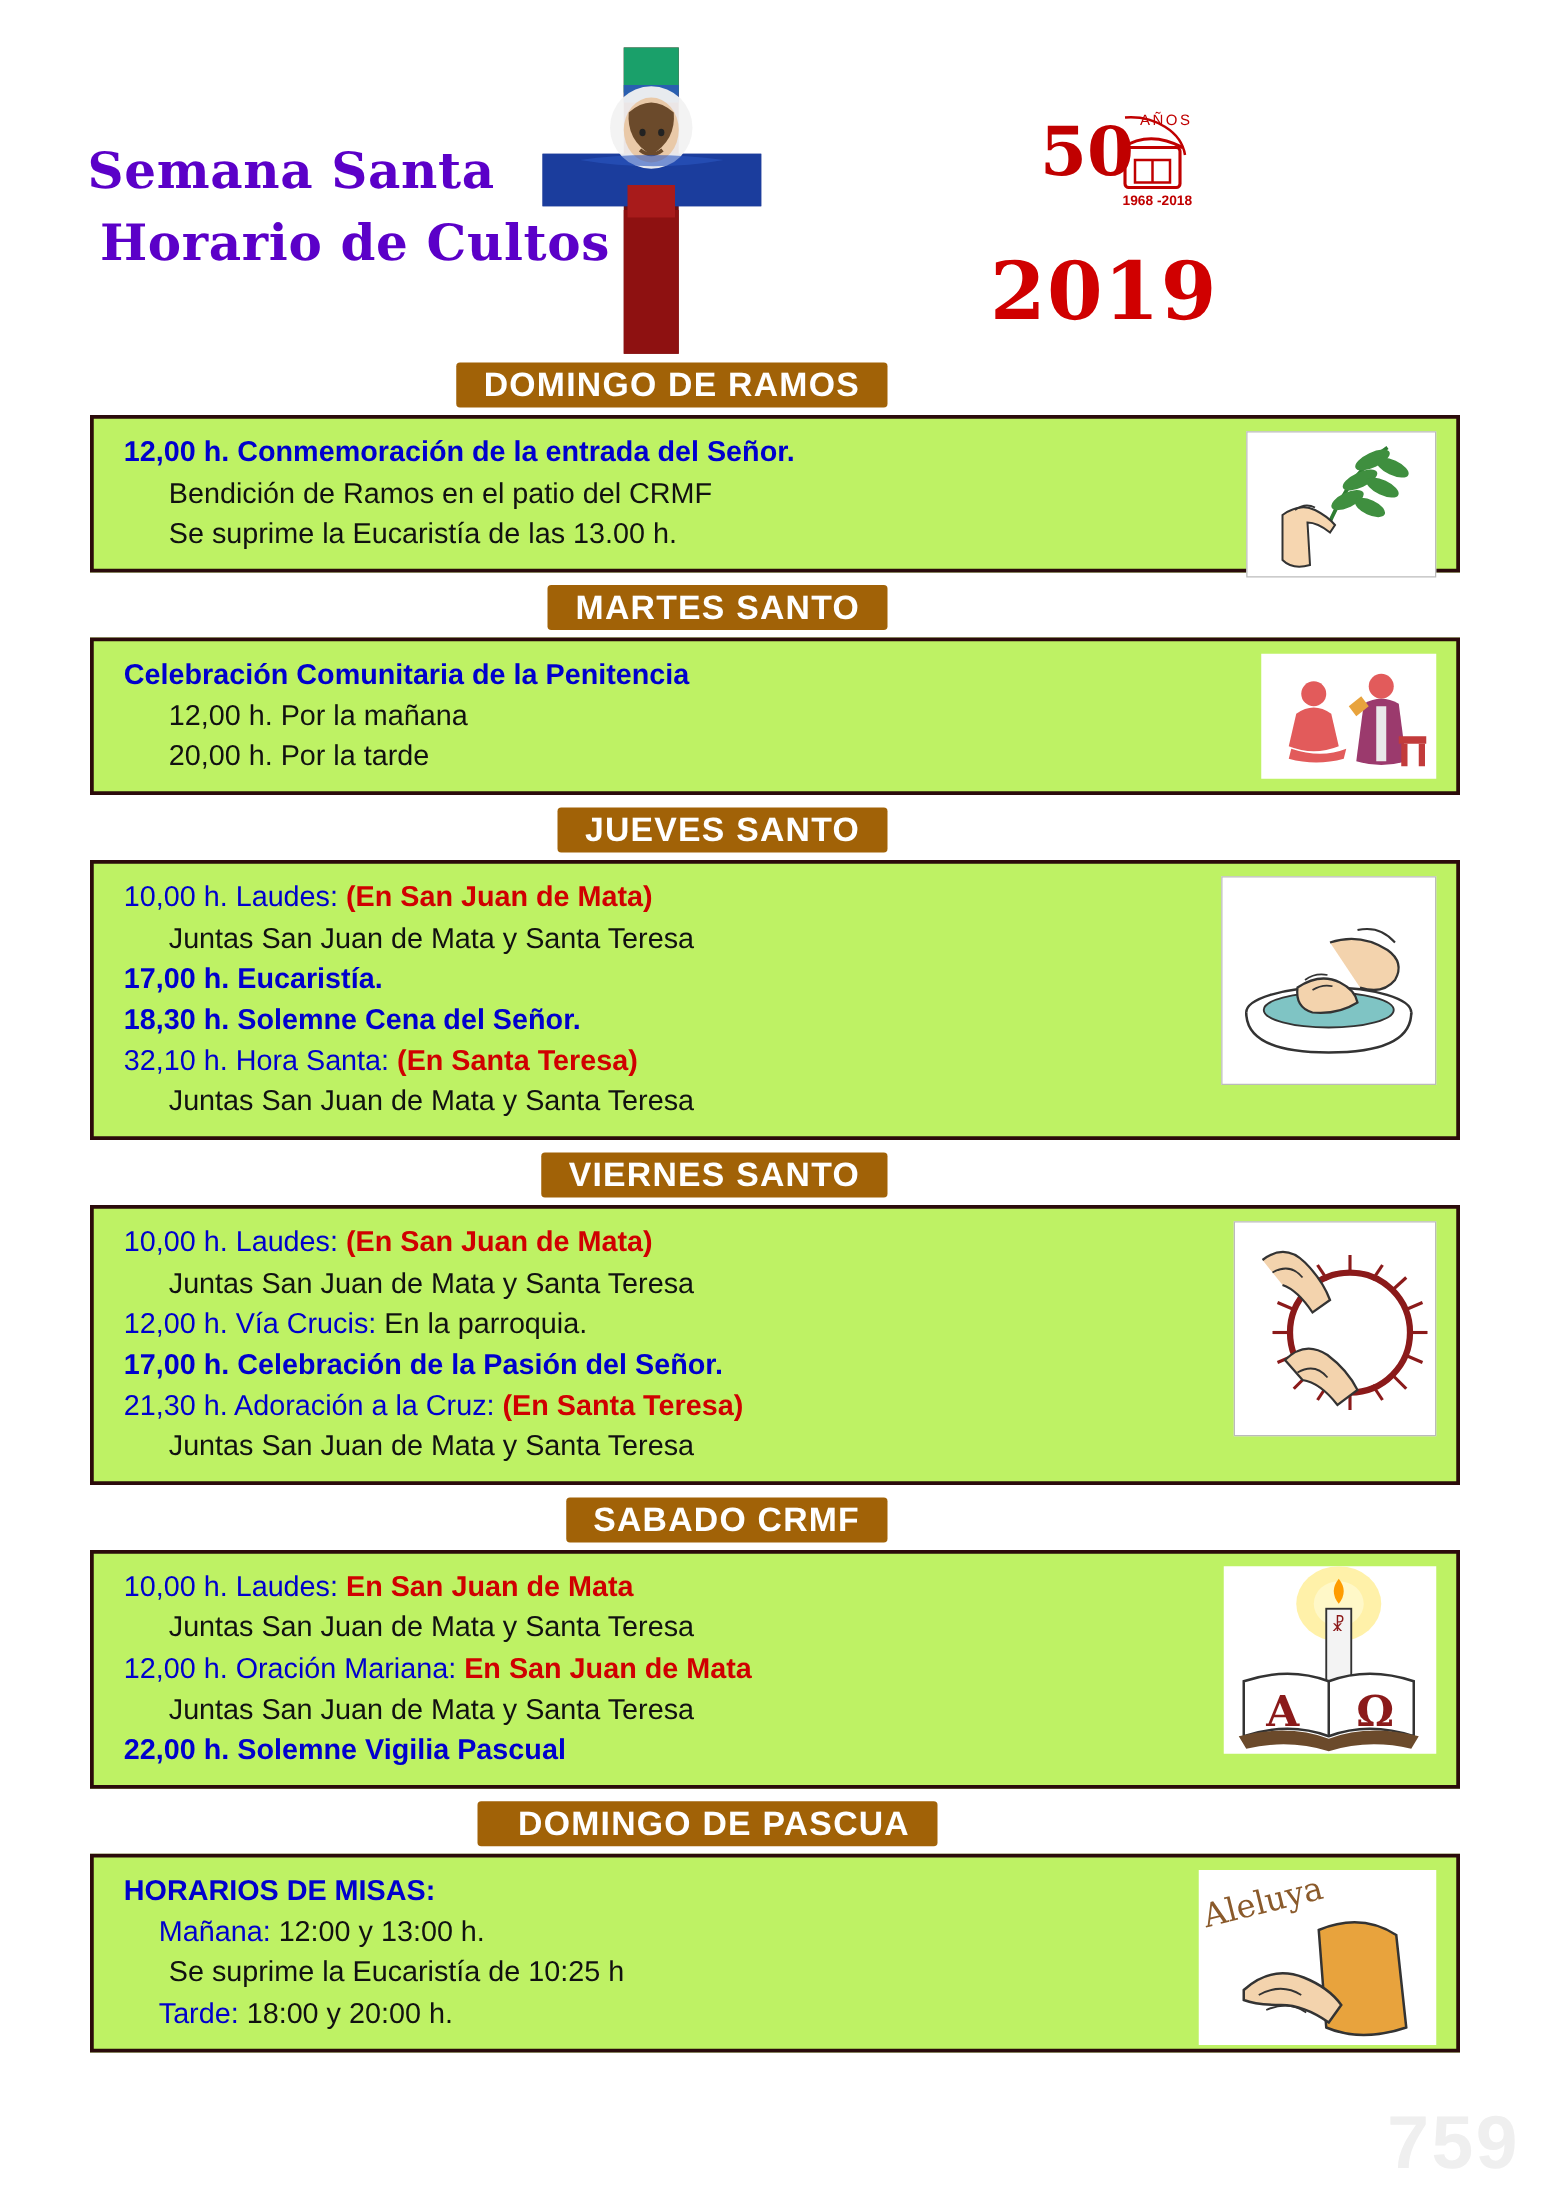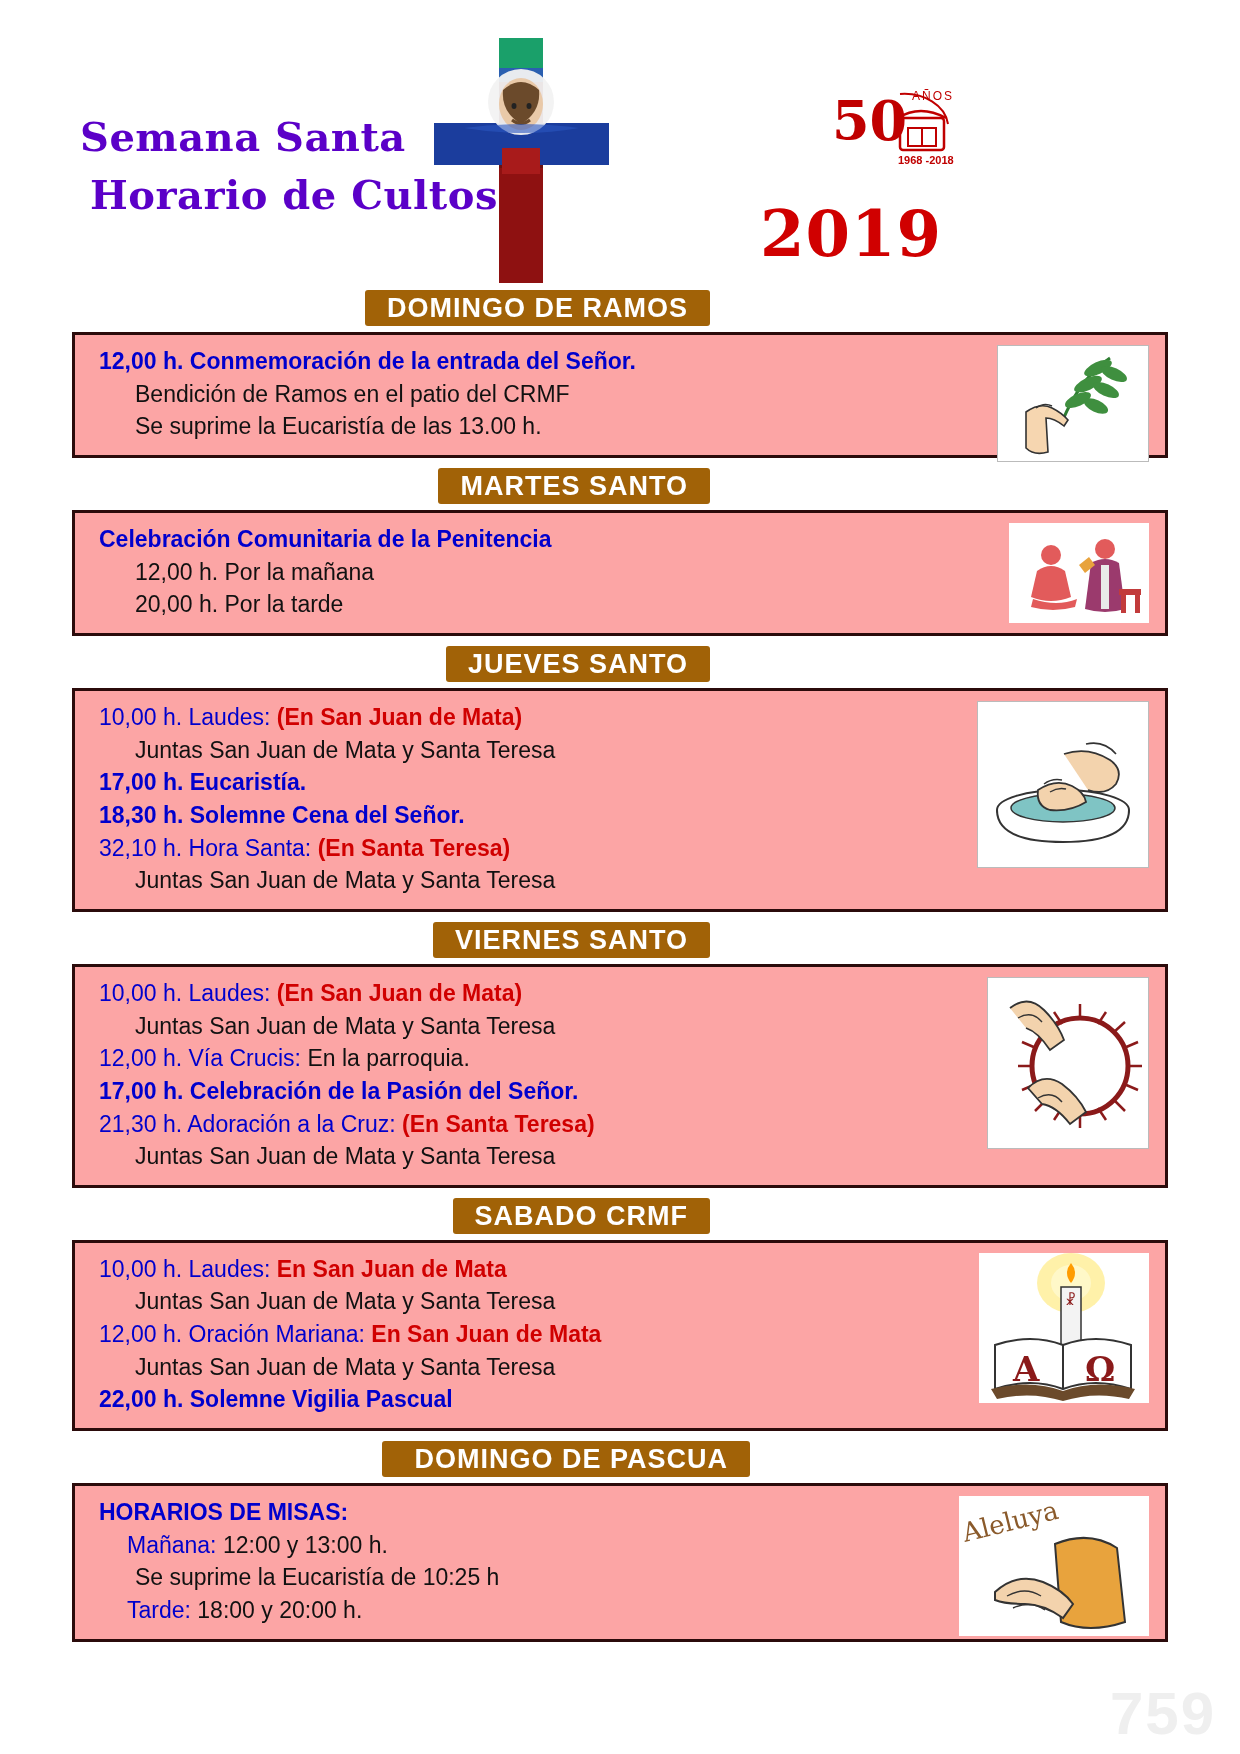--- a/index.html
+++ b/index.html
@@ -15,21 +15,21 @@
     overflow: hidden;
   }
 
   
   .header {
     position: relative;
     height: 290px;
   }
   .title-block {
     position: absolute;
-    left: 80px;
+    left: 70px;
     top: 108px;
     width: 430px;
   }
   .title-line {
     font-family: "DejaVu Serif", serif;
     font-weight: bold;
     font-size: 40px;
     color: #5b00c8;
     letter-spacing: 0.5px;
     line-height: 1.45;
@@ -47,21 +47,21 @@
 
   .anniv-logo {
     position: absolute;
     left: 828px;
     top: 78px;
     width: 140px;
     height: 110px;
   }
   .year {
     position: absolute;
-    left: 760px;
+    left: 792px;
     top: 196px;
     font-family: "DejaVu Serif", serif;
     font-weight: bold;
     font-size: 64px;
     color: #d00000;
     letter-spacing: 1px;
   }
 
   
   .section { position: relative; margin: 0 0 10px 0; }
@@ -84,21 +84,21 @@
     margin-right: 530px;
     white-space: nowrap;
     font-family: "Liberation Sans", sans-serif;
   }
   .banner.wide .banner-inner { margin-right: 490px; padding-left: 32px; }
 
   .panel {
     position: relative;
     margin: 0 72px 0 72px;
     border: 3px solid #2b0b0b;
-    background: #fca5a5;
+    background: #bef264;
     min-height: 60px;
     padding: 10px 0 12px 0;
   }
   .panel .lines {
     padding-left: 24px;
     padding-right: 260px;
   }
   .line {
     font-size: 23px;
     line-height: 1.42;

